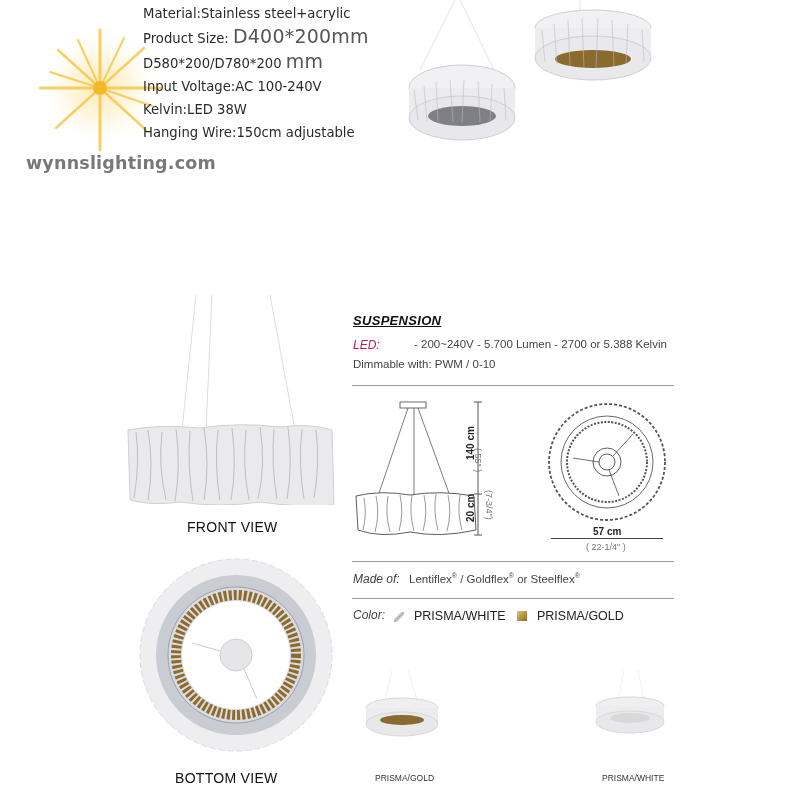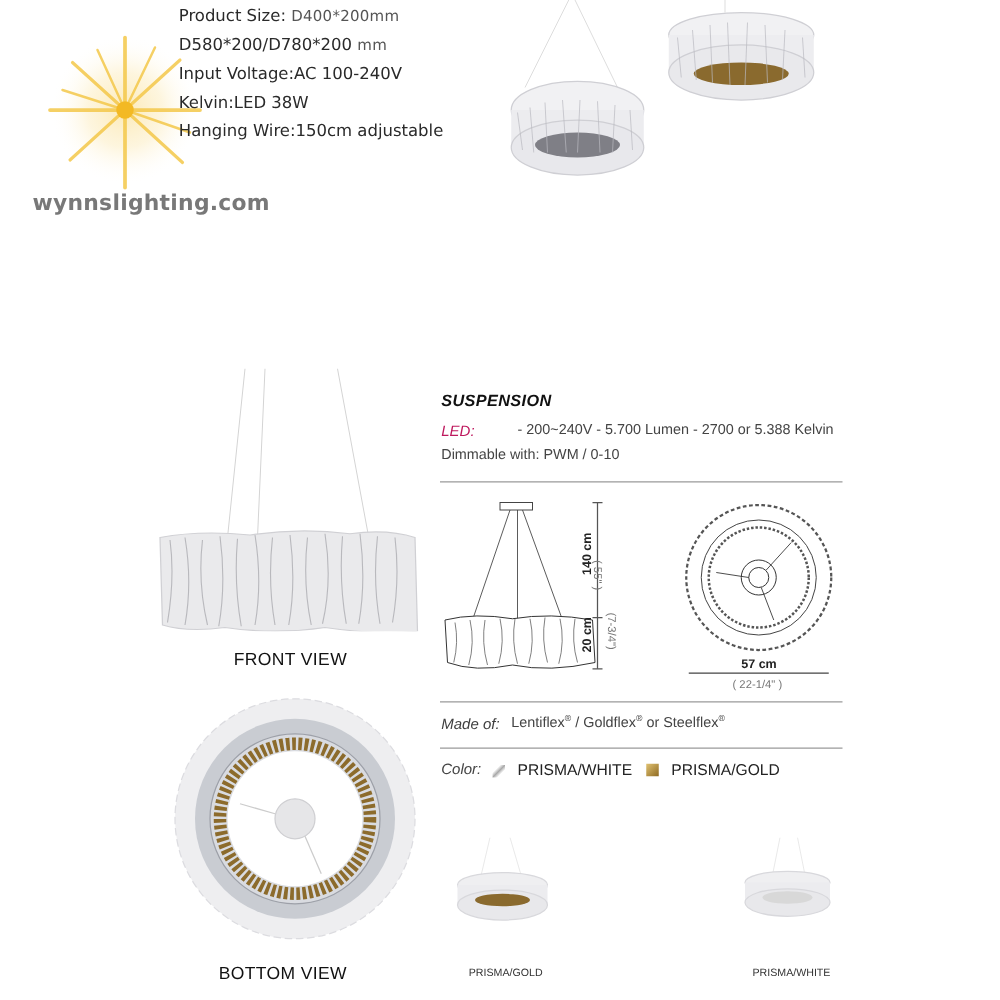--- a/index.html
+++ b/index.html
@@ -1,25 +1,25 @@
 <!DOCTYPE html>
 <html><head>
 <meta charset="utf-8">
 <style>
   html,body{margin:0;padding:0;background:#fff;}
   body{width:800px;height:800px;position:relative;overflow:hidden;font-family:"Liberation Sans","DejaVu Sans",sans-serif;color:#222;}
   .abs{position:absolute;}
   
   .spec{left:143px;top:2px;font-family:"DejaVu Sans",sans-serif;font-size:13.2px;line-height:23px;color:#2a2a2a;}
   .spec .row{white-space:nowrap;}
-  .spec .big{font-size:12px;color:#555;letter-spacing:.2px;}
+  .spec .big{font-size:19px;color:#555;letter-spacing:.2px;}
   .brand{left:26px;top:153px;font-family:"DejaVu Sans",sans-serif;font-weight:bold;font-size:17.5px;color:#6d6d6d;letter-spacing:.2px;opacity:.92;}
   .starburst{left:20px;top:20px;width:160px;height:160px;}
   
-  .susp-title{left:353px;top:313px;font-weight:bold;font-style:italic;font-size:13px;color:#111;letter-spacing:.3px;}
+  .susp-title{left:353px;top:313px;font-weight:bold;font-style:italic;font-size:13px;color:#111;letter-spacing:.3px;text-decoration:underline;}
   .led-label{left:353px;top:338px;font-style:italic;font-size:12px;color:#be185d;}
   .led-val{left:414px;top:338px;font-size:11.5px;color:#444;}
   .dim{left:353px;top:358px;font-size:11.5px;color:#444;}
   .hr{height:1px;background:#9a9a9a;}
   .dim-label{font-size:10px;font-weight:bold;color:#222;}
   .dim-sub{font-size:9px;color:#777;}
   .made-label{left:353px;top:572px;font-style:italic;font-size:12px;color:#404040;}
   .made-val{left:409px;top:572px;font-size:11.5px;color:#444;}
   .made-val sup{font-size:7px;}
   .color-label{left:353px;top:608px;font-style:italic;font-size:12px;color:#444;}
@@ -51,20 +51,21 @@
     <line x1="80" y1="68" x2="126" y2="110" stroke-width="2.5"></line>
     <line x1="80" y1="68" x2="58" y2="20" stroke-width="2"></line>
     <line x1="80" y1="68" x2="104" y2="18" stroke-width="2"></line>
     <line x1="80" y1="68" x2="30" y2="52" stroke-width="2"></line>
     <line x1="80" y1="68" x2="132" y2="86" stroke-width="2"></line>
   </g>
   <circle cx="80" cy="68" r="7" fill="#f3b924"></circle>
 </svg>
 
 <div class="abs spec">
+  <div class="row">Material:Stainless steel+acrylic</div>
   <div class="row">
     <span>Product Size:</span>
     <span class="big">D400*200mm</span>
   </div>
   <div class="row">
     <span>D580*200/D780*200</span>
     <span class="big">mm</span>
   </div>
   <div class="row">Input Voltage:AC 100-240V</div>
   <div class="row">Kelvin:LED 38W</div>

